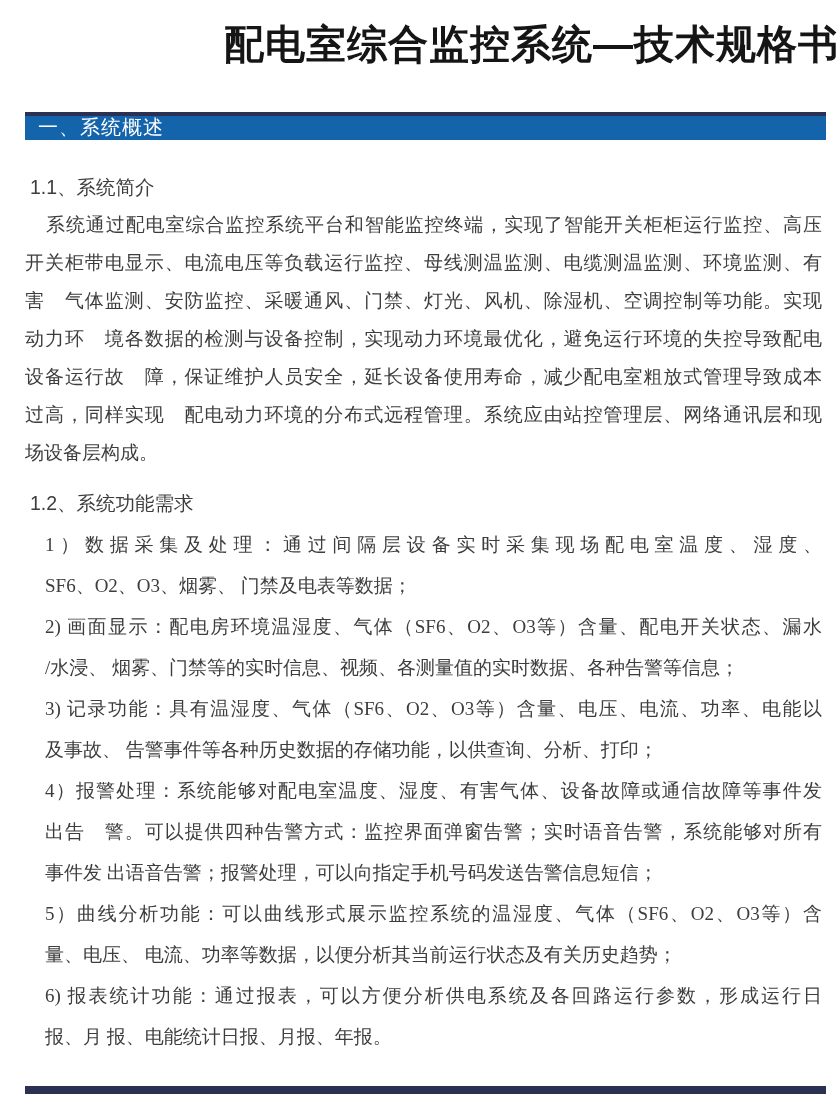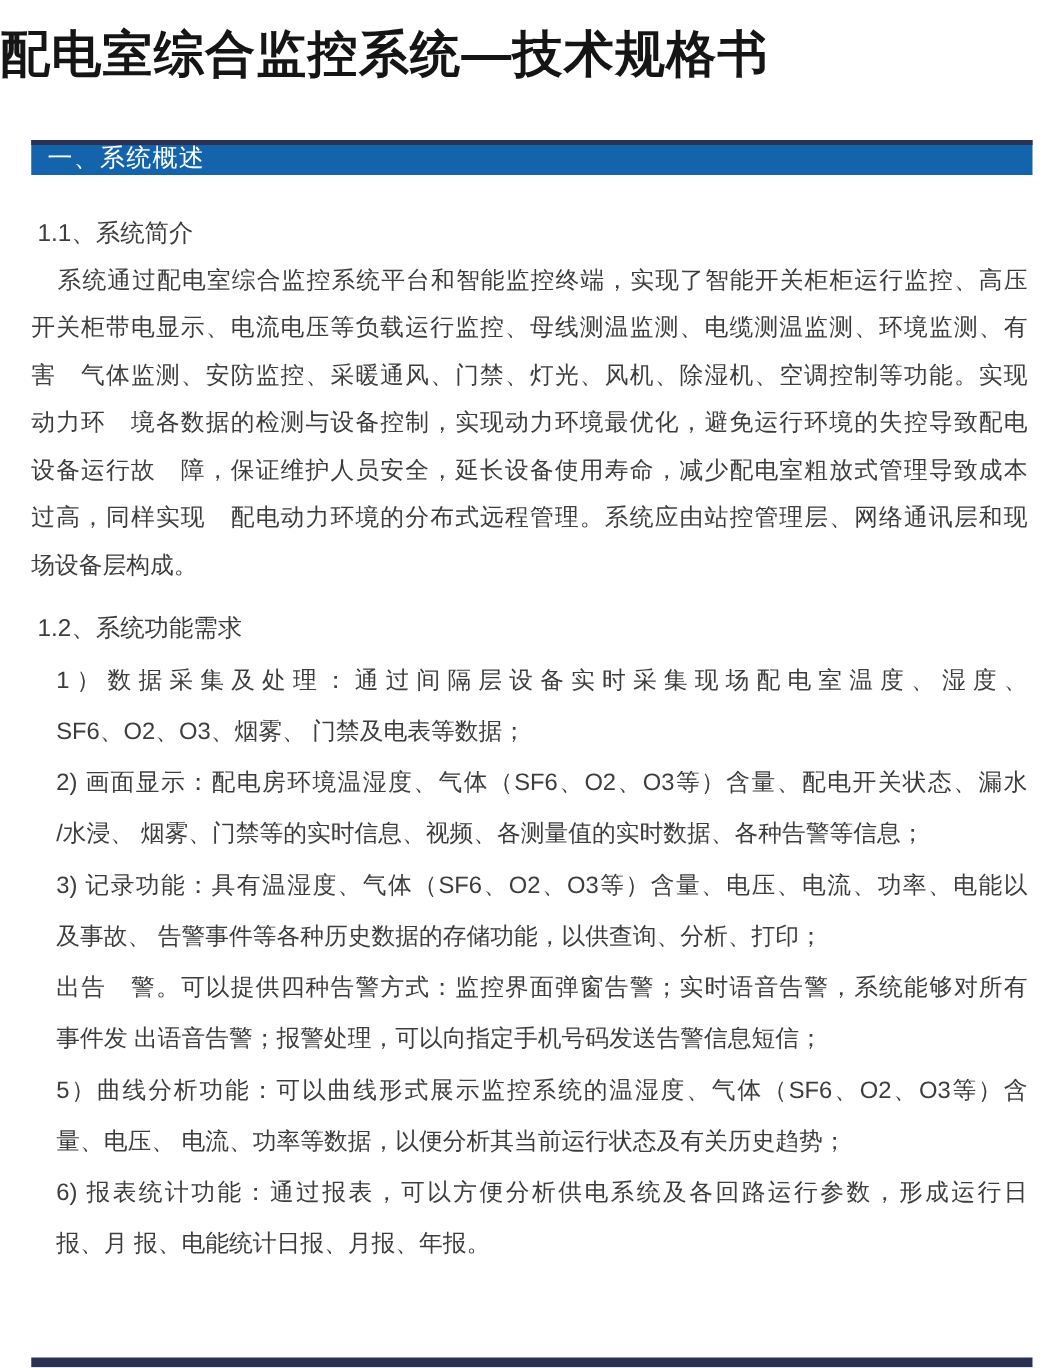--- a/index.html
+++ b/index.html
@@ -7,21 +7,21 @@
     position: relative;
     width: 839px;
     height: 1094px;
     background: #ffffff;
     overflow: hidden;
     font-family: "Liberation Sans", "DejaVu Sans", sans-serif;
   }
   .doc-title {
     margin: 0;
     padding-top: 20px;
-    text-align: left;
+    text-align: right;
     font-size: 40px;
     font-weight: 900;
     letter-spacing: 1px;
     color: #151515;
     line-height: 1.2;
   }
   .section-bar {
     position: absolute;
     left: 25px;
     top: 112px;
@@ -45,21 +45,21 @@
   }
   .subhead {
     font-size: 19.5px;
     line-height: 38px;
     padding-left: 5px;
     color: #3d3d3d;
   }
   .subhead-2 { margin-top: 12px; }
   .para { font-size: 19px; }
   .para .pline { line-height: 38px; }
-  .items { margin-top: 2px; padding-left: 20px; font-size: 19px; }
+  .items { margin-top: 2px; padding-left: 20px; font-size: 19px; font-family: Liberation Serif, serif; }
   .items .pline { line-height: 41px; }
   .jline {
     text-align: justify;
     text-align-last: justify;
     text-justify: inter-character;
   }
   .lline { text-align: left; }
   .indent1 { text-indent: 21px; }
   .bottom-bar {
     position: absolute;
@@ -108,20 +108,21 @@
         <div class="pline jline">2) 画面显示：配电房环境温湿度、气体（SF6、O2、O3等）含量、配电开关状态、漏水</div>
         <div class="pline lline">/水浸、 烟雾、门禁等的实时信息、视频、各测量值的实时数据、各种告警等信息；</div>
       </div>
 
       <div>
         <div class="pline jline">3) 记录功能：具有温湿度、气体（SF6、O2、O3等）含量、电压、电流、功率、电能以</div>
         <div class="pline lline">及事故、 告警事件等各种历史数据的存储功能，以供查询、分析、打印；</div>
       </div>
 
       <div>
+        <div class="pline jline">4）报警处理：系统能够对配电室温度、湿度、有害气体、设备故障或通信故障等事件发</div>
         <div class="pline jline">出告　警。可以提供四种告警方式：监控界面弹窗告警；实时语音告警，系统能够对所有</div>
         <div class="pline lline">事件发 出语音告警；报警处理，可以向指定手机号码发送告警信息短信；</div>
       </div>
 
       <div>
         <div class="pline jline">5）曲线分析功能：可以曲线形式展示监控系统的温湿度、气体（SF6、O2、O3等）含</div>
         <div class="pline lline">量、电压、 电流、功率等数据，以便分析其当前运行状态及有关历史趋势；</div>
       </div>
 
       <div>

